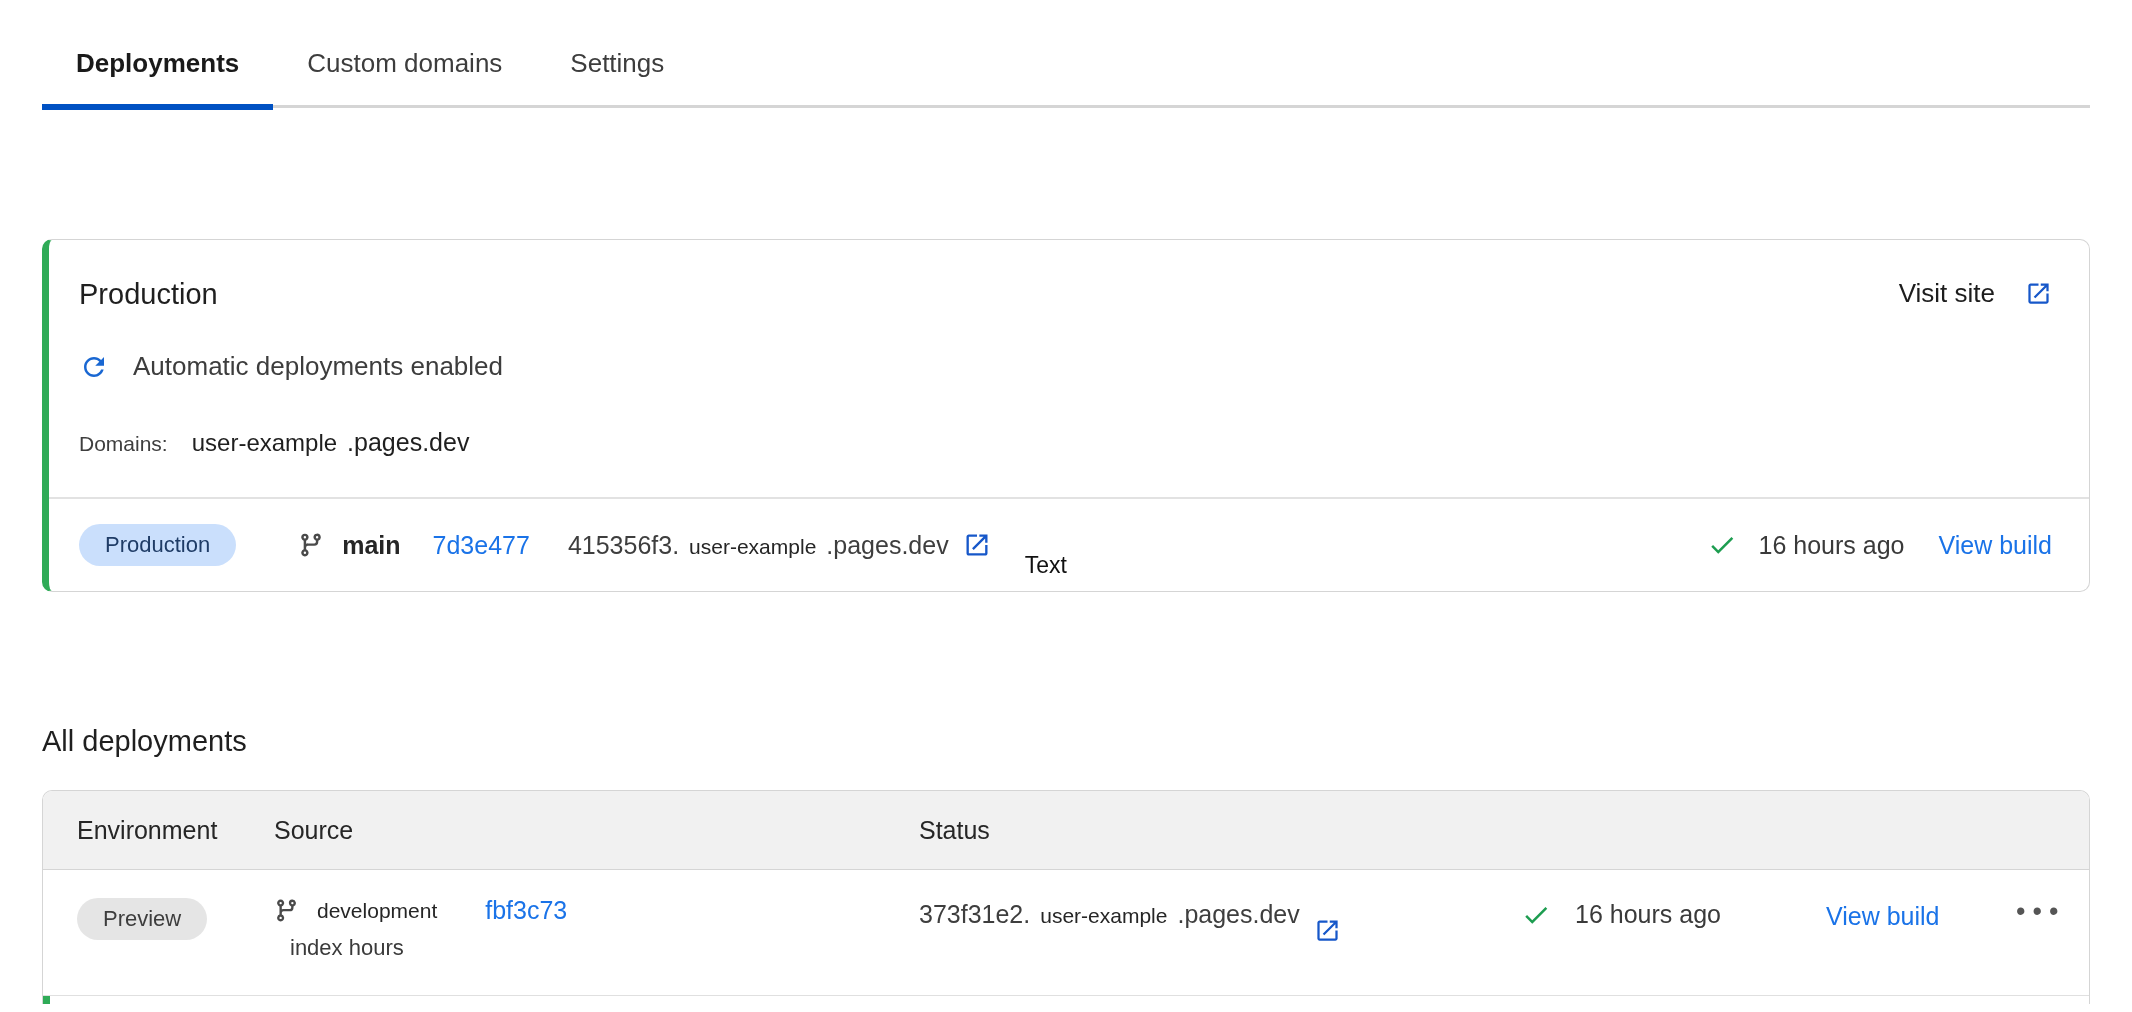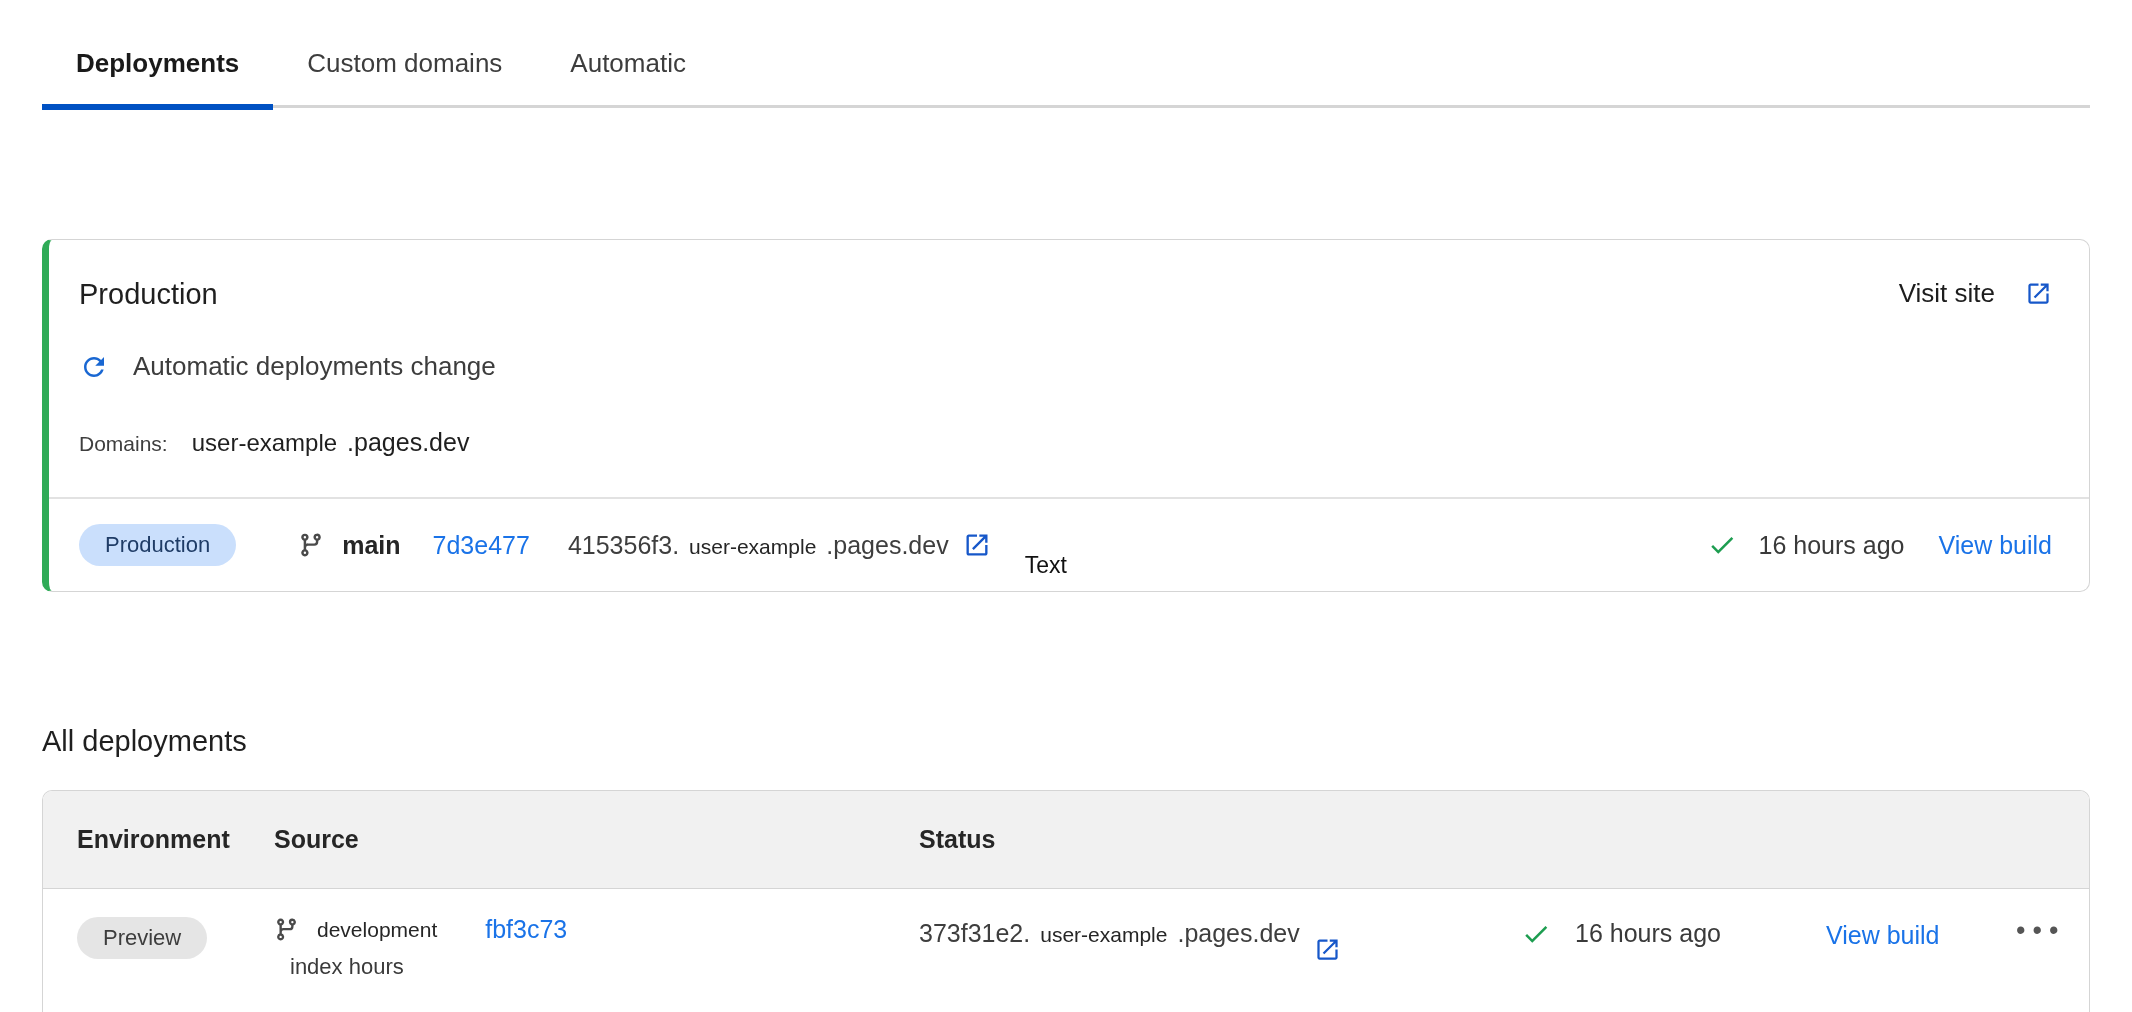--- a/index.html
+++ b/index.html
@@ -115,26 +115,26 @@
     margin: 32px 42px 0 42px;
     border: 1px solid #d5d5d5;
     border-bottom: none;
     border-radius: 10px 10px 0 0;
     background: #fff;
   }
   .thead {
     display: grid;
     grid-template-columns: 197px 645px 602px 1fr;
     align-items: center;
-    height: 98px;
+    height: 79px;
     padding-left: 34px;
     background: #f1f1f1;
     border-bottom: 1px solid #d5d5d5;
     border-radius: 9px 9px 0 0;
-    font-weight: 700;
+    font-weight: 400;
     font-size: 25px;
     color: #262626;
   }
   .trow {
     display: grid;
     grid-template-columns: 197px 645px 602px 305px 190px 1fr;
     padding: 26px 0 34px 34px;
     border-bottom: 1px solid #e0e0e0;
     background: #fff;
   }
@@ -165,21 +165,21 @@
   }
 
   svg { display: block; }
 </style>
 </head>
 <body>
 
 <div class="tabs">
   <div class="tab active">Deployments</div>
   <div class="tab">Custom domains</div>
-  <div class="tab">Automatic</div>
+  <div class="tab">Settings</div>
 </div>
 
 <div class="card">
   <div class="card-head">
     <div class="card-title">Production</div>
     <div class="visit-site">
       <span>Visit site</span>
       <span>
         <svg width="27" height="27" viewBox="0 0 24 24" fill="#1657c9">
           <path d="M19 19H5V5h7V3H5c-1.11 0-2 .9-2 2v14c0 1.1.89 2 2 2h14c1.1 0 2-.9 2-2v-7h-2v7zM14 3v2h3.59l-9.83 9.83 1.41 1.41L19 6.41V10h2V3h-7z"></path>
@@ -187,21 +187,21 @@
       </span>
     </div>
   </div>
 
   <div class="auto-row">
     <span>
       <svg width="30" height="30" viewBox="0 0 24 24" fill="#1967d2">
         <path d="M17.65 6.35C16.2 4.9 14.21 4 12 4c-4.42 0-7.99 3.58-7.99 8s3.57 8 7.99 8c3.73 0 6.84-2.55 7.73-6h-2.08c-.82 2.33-3.04 4-5.65 4-3.31 0-6-2.69-6-6s2.69-6 6-6c1.66 0 3.14.69 4.22 1.78L13 11h7V4l-2.35 2.35z"></path>
       </svg>
     </span>
-    <span>Automatic deployments change</span>
+    <span>Automatic deployments enabled</span>
   </div>
 
   <div class="domains-row">
     <span>Domains:</span>
     <span class="domain-sub">user-example</span>
     <span class="domain-suffix">.pages.dev</span>
   </div>
 
   <div class="card-divider"></div>
 

